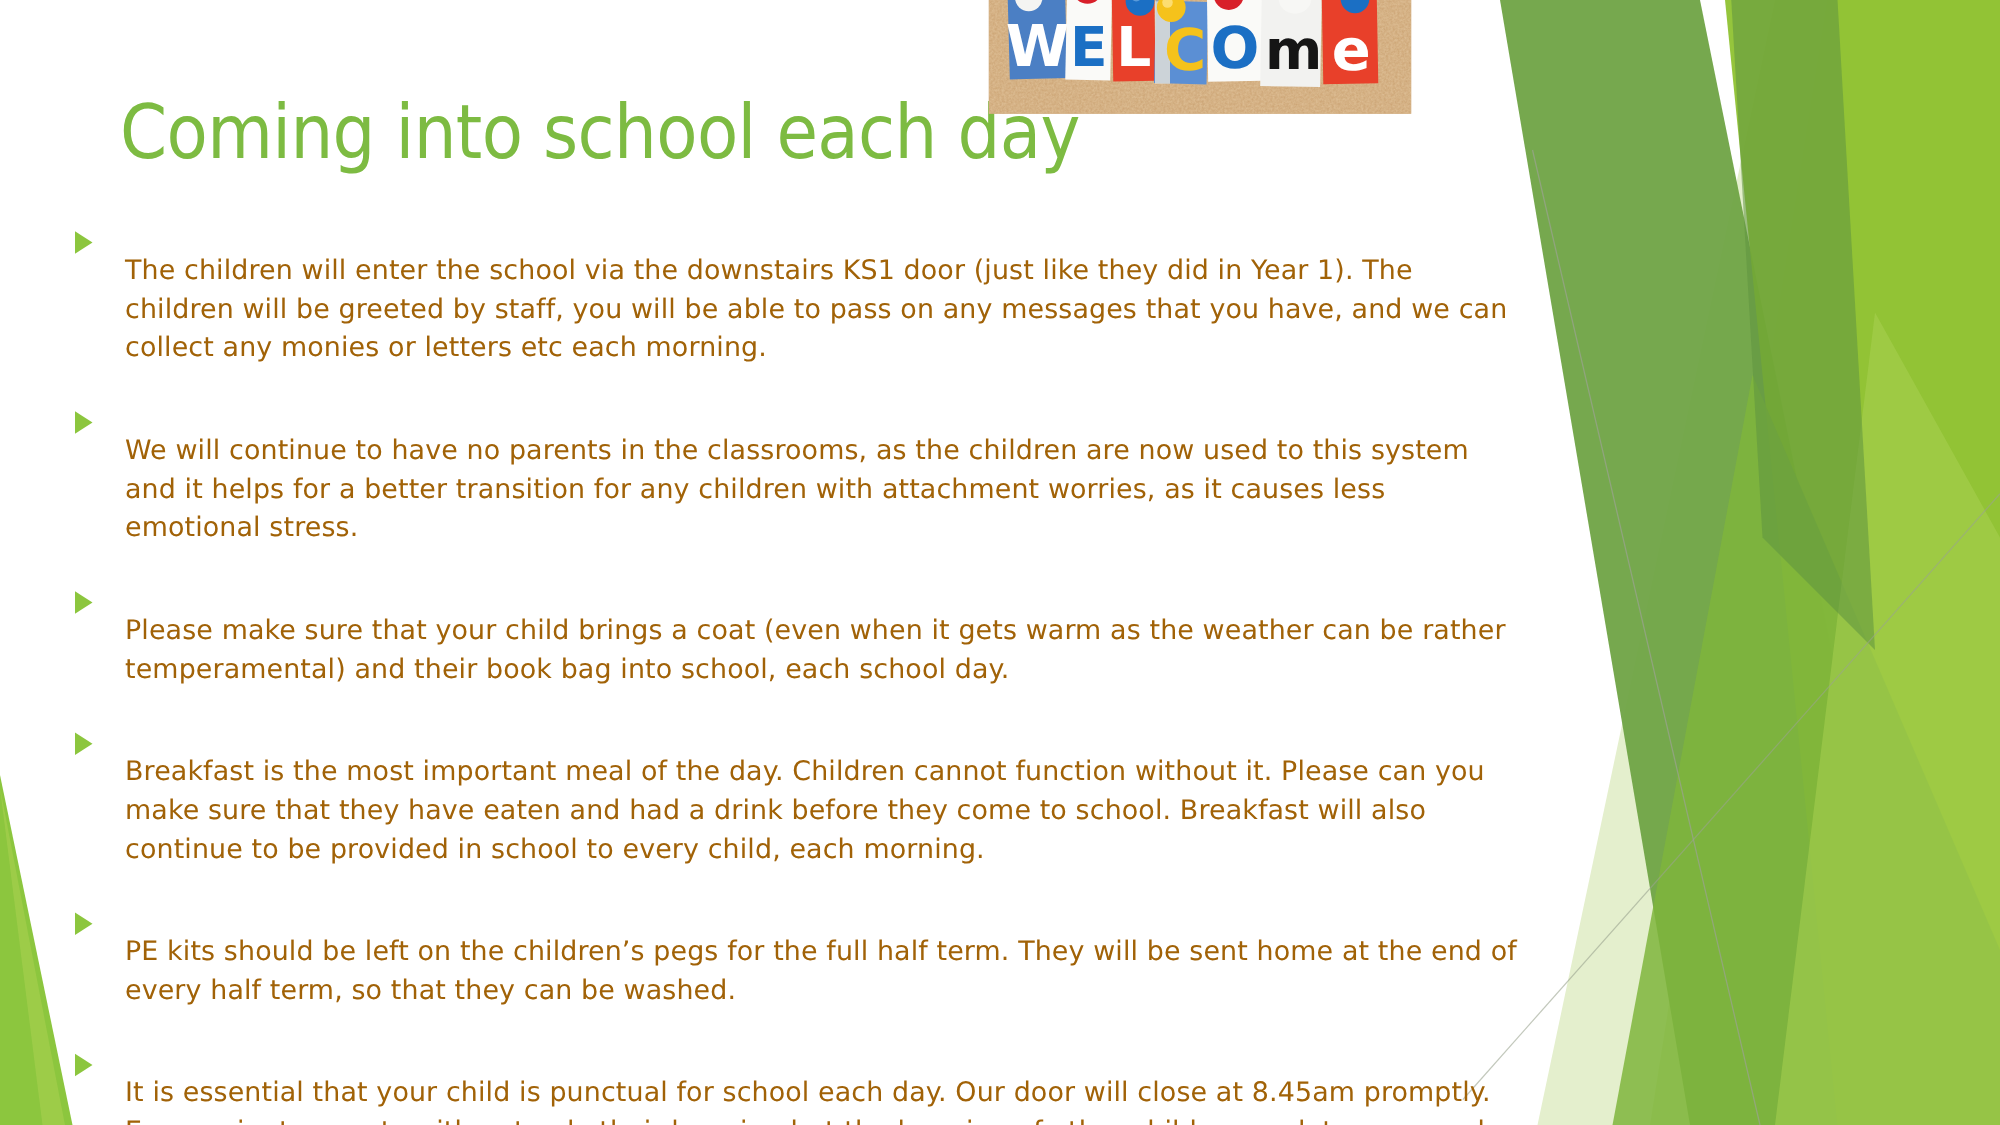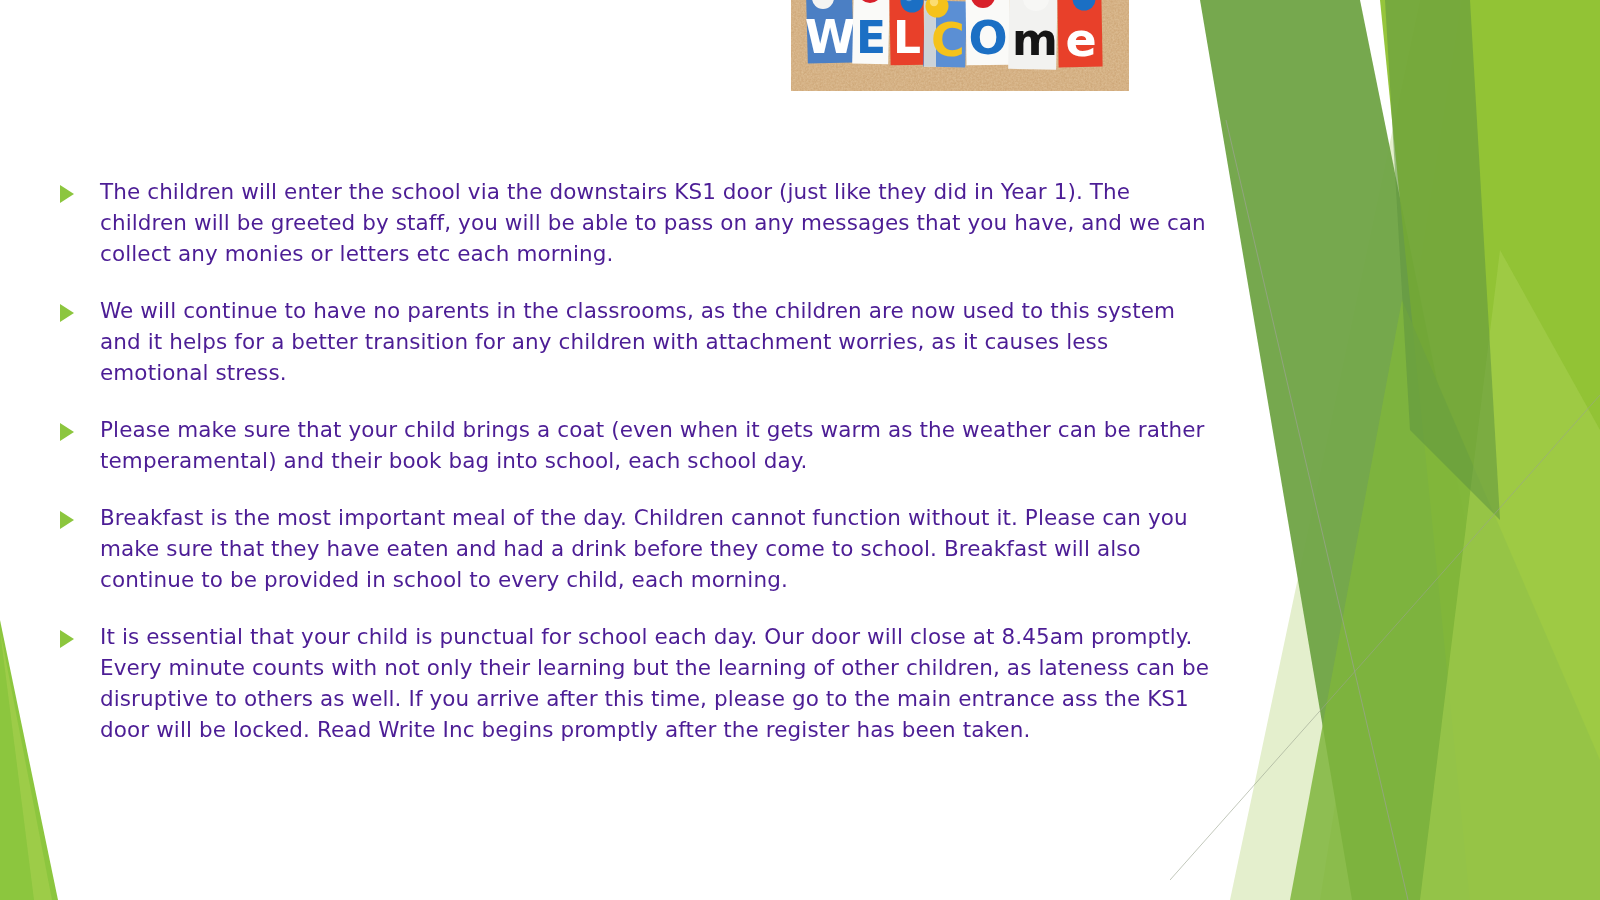--- a/index.html
+++ b/index.html
@@ -82,23 +82,24 @@
     width:0; height:0;
     border-top:9px solid transparent;
     border-bottom:9px solid transparent;
     border-left:14px solid #8CC63E;
     margin-left:8px;
   }
   .bullet-text {
     flex:1 1 auto;
     font-size:21.5px;
     line-height:31px;
-    color:#4c1d95;
+    color:#a16207;
     font-family:"DejaVu Sans","Liberation Sans", sans-serif;
     letter-spacing:0.1px;
+    margin-top:25px;
   }
 </style>
 </head>
 <body>
 
 <div id="slide">
 
   <svg id="facet-right" viewBox="0 0 430 900" preserveAspectRatio="none">
 
     <polygon points="60,900 250,0 430,0 430,900" fill="#E4EFCD"></polygon>
@@ -116,20 +117,23 @@
 
     <line x1="56" y1="120" x2="238" y2="900" stroke="#9AA38F" stroke-width="1" opacity="0.75"></line>
     <line x1="0" y1="880" x2="430" y2="395" stroke="#9AA38F" stroke-width="1" opacity="0.6"></line>
   </svg>
 
   <svg id="facet-left" viewBox="0 0 140 280" preserveAspectRatio="none">
     <polygon points="0,0 58,280 0,280" fill="#8CC63E"></polygon>
     <polygon points="0,10 52,280 34,280" fill="#A8D050" opacity="0.6"></polygon>
   </svg>
 
+  <div id="title-row">
+    <div id="slide-title">Coming into school each day</div>
+  </div>
 
   <div id="welcome-image">
     <svg viewBox="0 0 338 130" preserveAspectRatio="none" style="display:block;width:100%;height:100%">
       <defs>
         <filter id="corkgrain" x="0" y="0" width="100%" height="100%">
           <feTurbulence type="fractalNoise" baseFrequency="0.55" numOctaves="4" seed="7" result="n"></feTurbulence>
           <feColorMatrix in="n" type="matrix" values="0 0 0 0 0.82  0 0 0 0 0.64  0 0 0 0 0.42  0 0 0 0.85 0"></feColorMatrix>
         </filter>
       </defs>
 
@@ -212,20 +216,26 @@
       <div class="bullet-text">Please make sure that your child brings a coat (even when it gets warm as the weather can be rather temperamental) and their book bag into school, each school day.</div>
     </div>
 
     <div class="bullet-row">
       <div class="bullet-marker">
           <div class="tri"></div>
         </div>
       <div class="bullet-text">Breakfast is the most important meal of the day. Children cannot function without it. Please can you make sure that they have eaten and had a drink before they come to school. Breakfast will also continue to be provided in school to every child, each morning.</div>
     </div>
 
+    <div class="bullet-row">
+      <div class="bullet-marker">
+          <div class="tri"></div>
+        </div>
+      <div class="bullet-text">PE kits should be left on the children’s pegs for the full half term. They will be sent home at the end of every half term, so that they can be washed.</div>
+    </div>
 
     <div class="bullet-row">
       <div class="bullet-marker">
           <div class="tri"></div>
         </div>
       <div class="bullet-text">It is essential that your child is punctual for school each day. Our door will close at 8.45am promptly. Every minute counts with not only their learning but the learning of other children, as lateness can be disruptive to others as well. If you arrive after this time, please go to the main entrance ass the KS1 door will be locked. Read Write Inc begins promptly after the register has been taken.</div>
     </div>
 
   </div>
 

